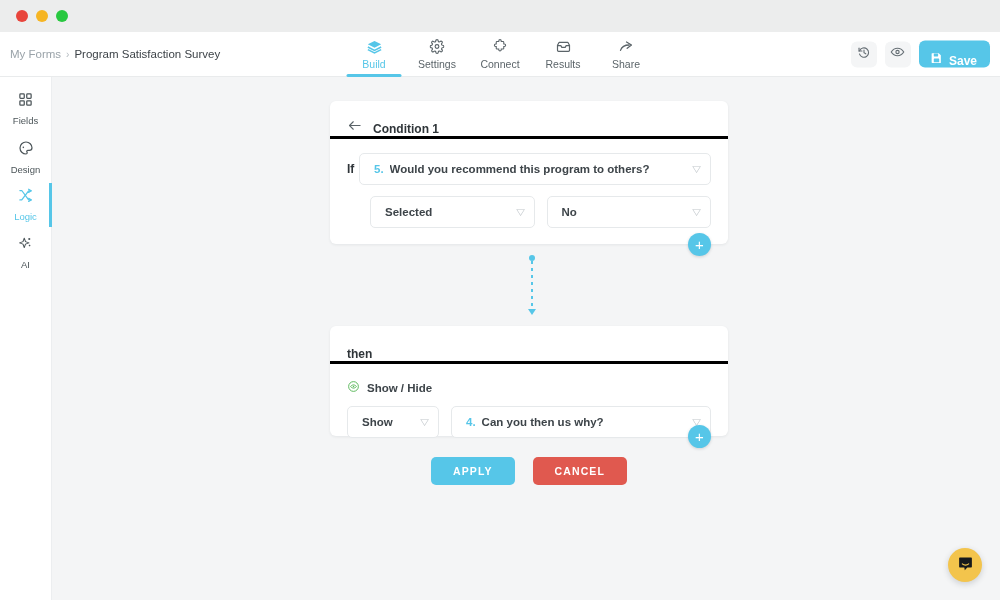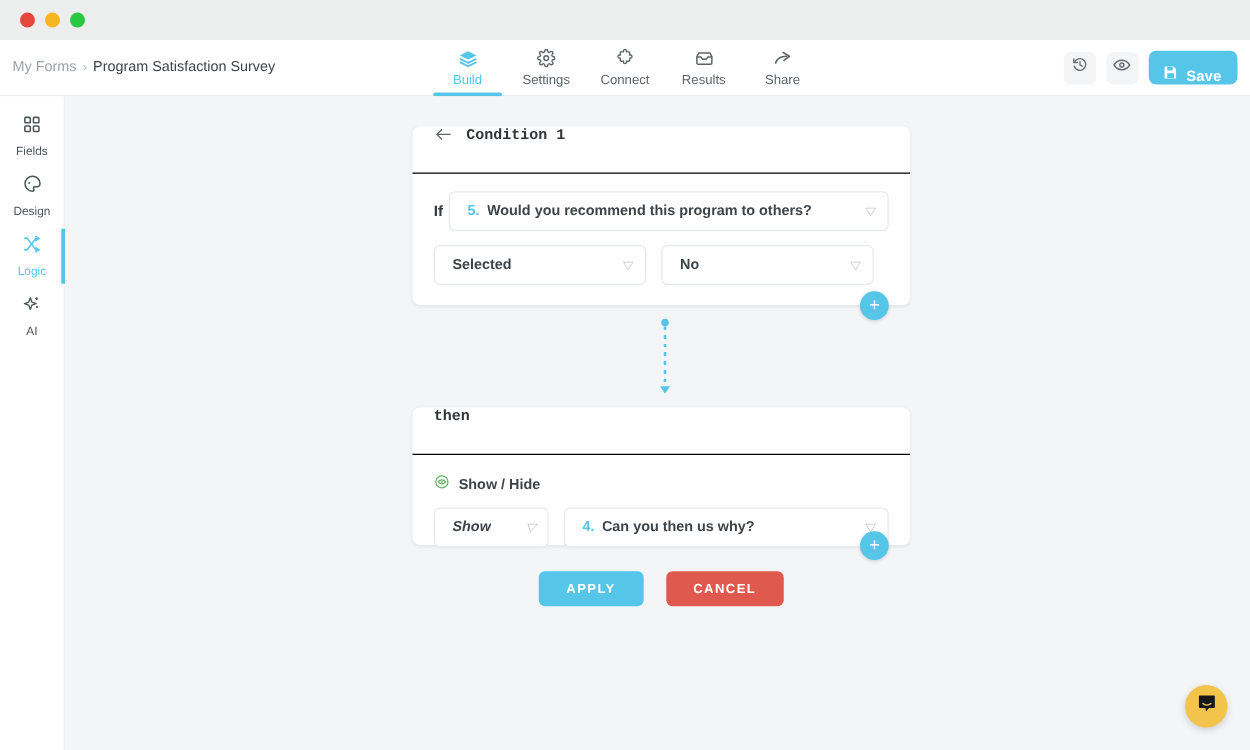--- a/index.html
+++ b/index.html
@@ -116,25 +116,24 @@
     position: absolute;
     left: 278px; width: 398px;
     background: #ffffff;
     border-radius: 6px;
     box-shadow: 0 1px 3px rgba(40,50,60,0.08);
   }
   #cond-card { top: 24px; height: 143px; }
   #then-card { top: 249px; height: 110px; }
 
   .card-head {
-    height: 38px; display: flex; align-items: flex-start;
+    height: 38px; display: flex; align-items: flex-end;
     gap: 11px; padding: 0 17px;
-    border-bottom: 1px solid #000000;
+    border-bottom: 3px solid #000000;
     margin: 0 0px;
-    font-family: Liberation Mono, monospace;
   }
   .card-head .ctitle {
     font-size: 12px; font-weight: bold; color: #2f3539;
   }
 
   .card-body { padding: 14px 17px 0 17px; }
 
   .row { display: flex; align-items: center; }
   .iflabel { font-size: 12px; font-weight: bold; color: #2f3539; width: 12px; }
 
@@ -152,21 +151,21 @@
   }
   .select .snum { font-size: 11.5px; color: #56c6e8; font-weight: bold; margin-right: 6px; }
   .caret {
     margin-left: auto; color: #c2c8cc; font-size: 9px;
     transform: scaleX(1.25);
     line-height: 1;
   }
 
   .sel-field { flex: 1; }
   .sel-half { width: 170px; }
-  .sel-small { width: 92px; font-style: italic; }
+  .sel-small { width: 92px; }
   .sel-rest { flex: 1; }
 
   .row2 { display: flex; gap: 12px; margin-top: 11px; }
   .row3 { display: flex; gap: 12px; margin-top: 9px; }
 
   .showhide {
     display: flex; align-items: center; gap: 7px;
     margin-top: 1px;
   }
   .showhide .shtext { font-size: 11.5px; color: #3d4449; font-weight: bold; }
@@ -403,21 +402,21 @@
         <div class="row">
           <span class="iflabel">If</span>
           <div class="select sel-field">
             <span class="snum">5.</span>
             <span class="stext">Would you recommend this program to others?</span>
             <span class="caret">▽</span>
           </div>
         </div>
 
         <div class="row2">
-          <div class="select sel-half" style="gap:48px;">
+          <div class="select sel-half" style="margin-left:23px;gap:48px;">
             <span class="stext">Selected</span>
             <span class="caret">▽</span>
           </div>
           <div class="select sel-half">
             <span class="stext">No</span>
             <span class="caret">▽</span>
           </div>
         </div>
       </div>
 

